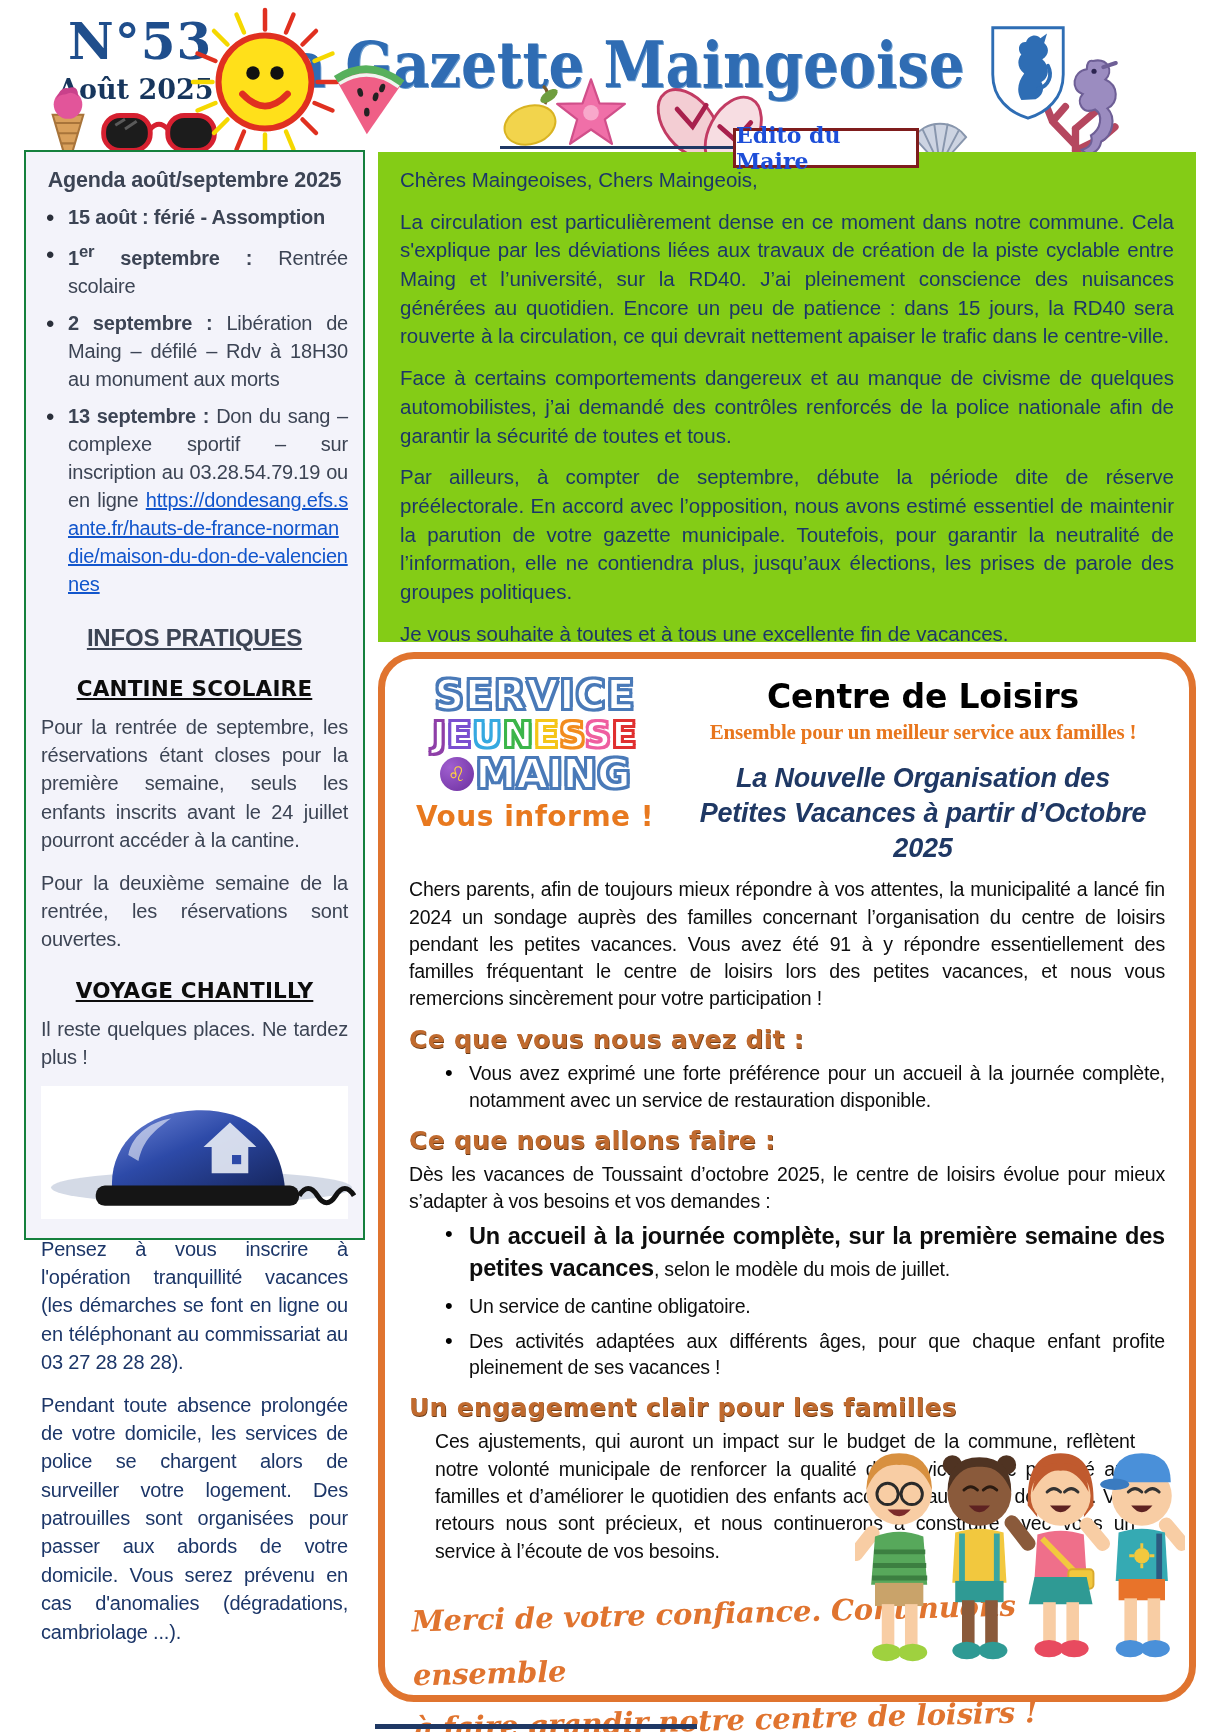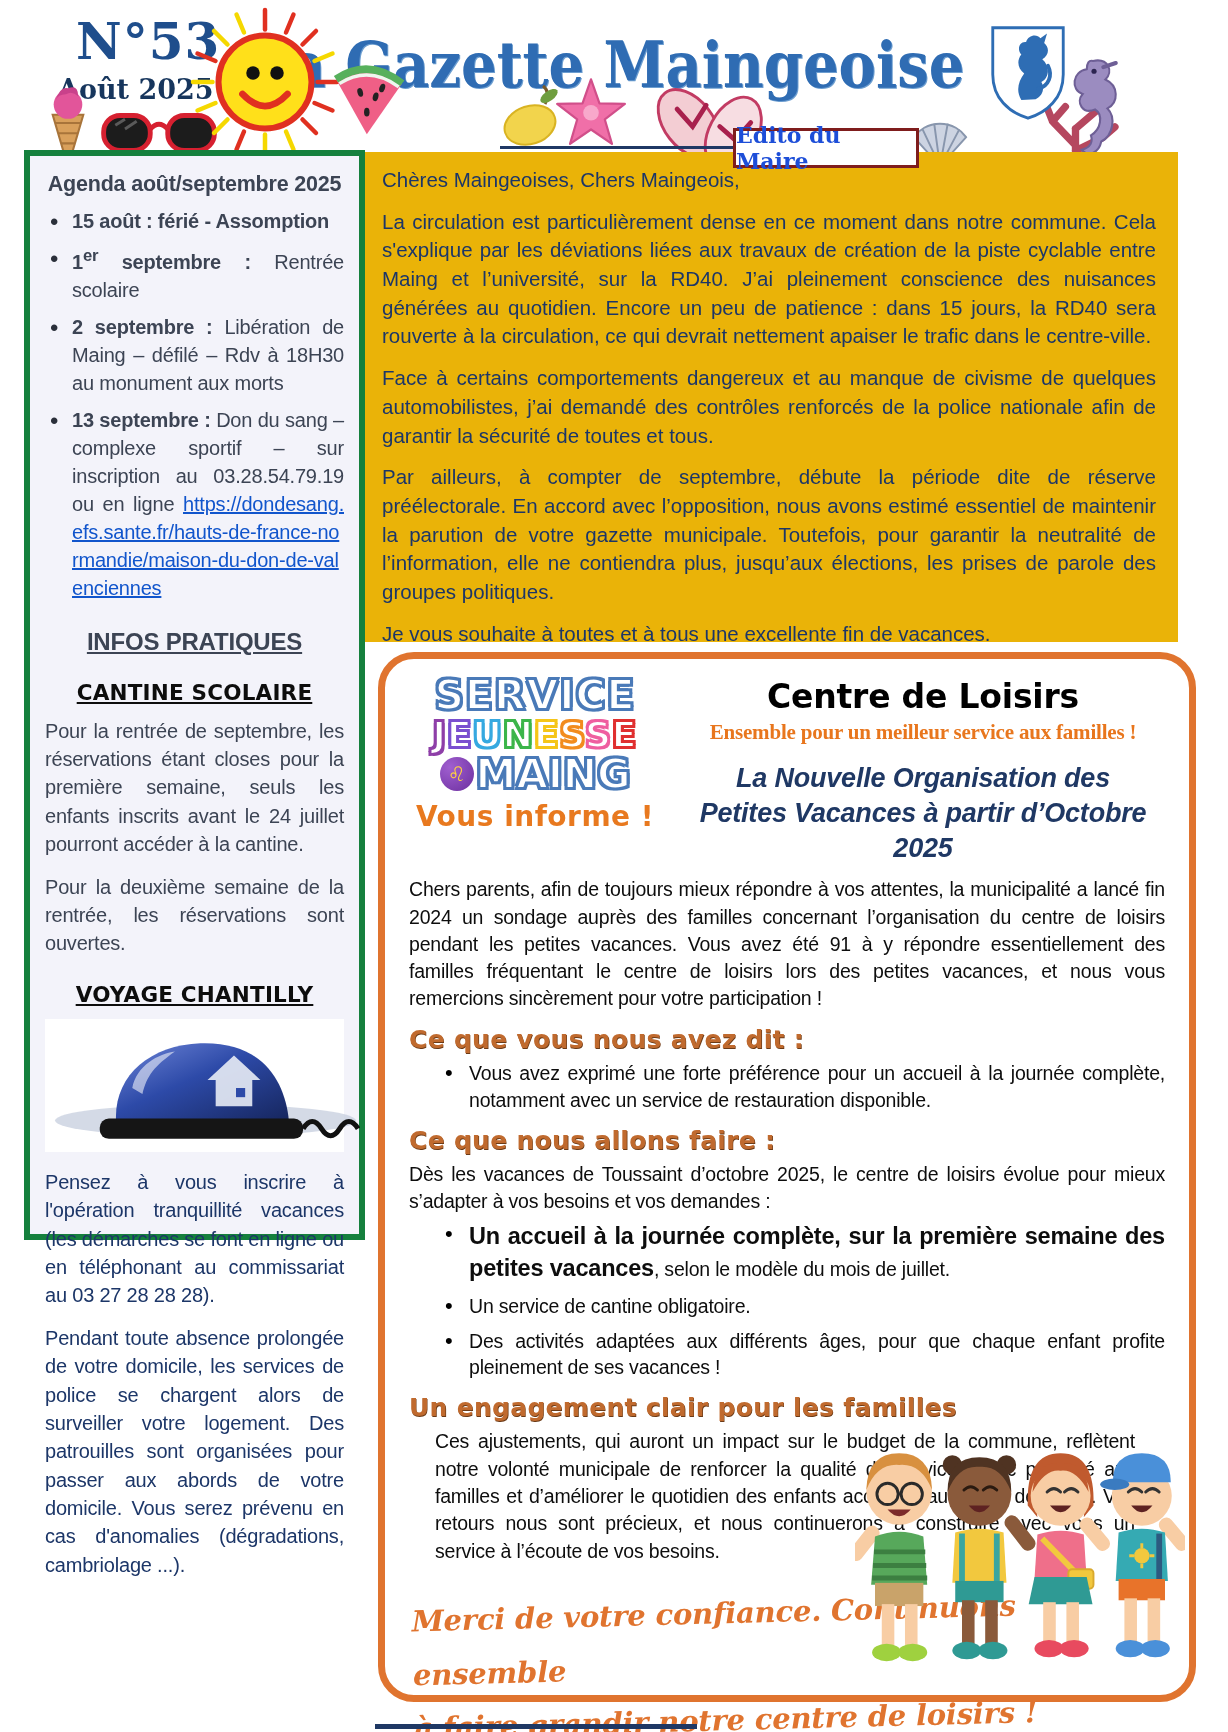--- a/index.html
+++ b/index.html
@@ -1,37 +1,37 @@
 <!DOCTYPE html>
 <html><head>
 <meta charset="utf-8">
 <style>
   html,body{margin:0;padding:0;background:#fff;}
   #page{position:relative;width:1228px;height:1732px;background:#fff;overflow:hidden;
         font-family:"Liberation Sans",sans-serif;color:#1c3668;}
   .abs{position:absolute;}
 
   
-  #issue-number{left:76px;top:12px;font-family:"DejaVu Serif",serif;font-weight:bold;
+  #issue-number{left:68px;top:12px;font-family:"DejaVu Serif",serif;font-weight:bold;
     font-size:50px;color:#1f4e8c;letter-spacing:1px;}
   #issue-date{left:58px;top:74px;font-family:"DejaVu Serif",serif;font-weight:bold;
     font-size:27px;color:#17365d;}
   #gazette-title{left:250px;top:28px;width:720px;font-family:"DejaVu Serif",serif;
     font-weight:bold;font-size:56px;color:#2f6cb3;white-space:nowrap;
     text-shadow:1px 1px 0 #6d9ed0;transform:scaleY(1.12);transform-origin:top left;}
 
   
   #edito-rule{left:500px;top:146px;width:240px;height:3px;background:#1f3864;}
   #edito-label{left:733px;top:128px;width:180px;height:34px;background:#fff;
     border:3px solid #7f1d1d;display:flex;align-items:center;justify-content:center;
     font-family:"DejaVu Serif",serif;font-weight:bold;font-size:22px;color:#1d4ed8;z-index:3;}
 
   
   #left-col{left:24px;top:150px;width:341px;height:1090px;background:#f3f3fa;
-    border:6px solid #15803d;box-sizing:border-box;padding:10px 15px;font-size:20px;
+    border:2px solid #15803d;box-sizing:border-box;padding:10px 15px;font-size:20px;
     color:#3c4454;letter-spacing:-0.2px;}
   #agenda-title{text-align:center;font-weight:bold;font-size:21.5px;color:#3c4454;margin:6px 0 10px;}
   #agenda-list{list-style:none;margin:0;padding:0;}
   #agenda-list li{position:relative;padding-left:27px;margin-bottom:9px;text-align:justify;line-height:1.4;}
   #agenda-list li::before{content:"•";position:absolute;left:5px;top:-2px;font-size:24px;color:#2a2f3a;}
   .evt{font-weight:bold;}
   a.link{color:#1155cc;text-decoration:underline;word-break:break-all;}
   .lc-h1{text-align:center;font-weight:bold;font-size:24px;color:#3c4454;
     text-decoration:underline;margin:26px 0 0;}
   .lc-h2{text-align:center;font-weight:bold;font-size:21.5px;color:#0d0d0d;
@@ -39,21 +39,21 @@
   .lc-p{text-align:justify;line-height:1.42;margin:0 0 14px;}
   .navy-p{color:#1c3668;}
   
   #otv{background:#fff;margin:6px 0 16px;padding:8px 6px 0;}
   #otv-head{display:flex;gap:8px;}
   #otv-logo{width:118px;font-size:11px;text-align:right;color:#8a8a8a;line-height:1.35;padding-top:4px;}
   .hl{background:#e87722;color:#fff;font-weight:bold;padding:0 3px;}
   #otv-title{font-weight:bold;font-size:25px;color:#2d3a8e;line-height:1.12;letter-spacing:-0.5px;}
 
   
-  #edito-box{left:360px;top:152px;width:818px;height:490px;background:#eab308;
+  #edito-box{left:378px;top:152px;width:818px;height:490px;background:#84cc16;
     box-sizing:border-box;padding:14px 22px;font-size:20.5px;color:#1c3668;line-height:1.4;}
   #edito-box p{margin:0 0 13px;text-align:justify;}
   #edito-signoff{text-align:right;margin-right:40px;font-size:20.5px;}
 
   
   #loisirs-box{left:378px;top:652px;width:818px;height:1050px;background:#fff;
     border:7px solid #e0742f;border-radius:36px;box-sizing:border-box;
     padding:16px 24px 8px;color:#0d0d0d;font-size:19.5px;letter-spacing:-0.2px;}
   #loisirs-top{display:flex;gap:20px;}
   #logo{width:252px;text-align:center;font-family:"DejaVu Sans",sans-serif;font-weight:bold;line-height:1.02;}
@@ -205,20 +205,21 @@
         <a class="link" href="#">https://dondesang.efs.sante.fr/hauts-de-france-normandie/maison-du-don-de-valenciennes</a>
       </li>
     </ul>
 
     <div class="lc-h1">INFOS PRATIQUES</div>
     <div class="lc-h2">CANTINE SCOLAIRE</div>
     <p class="lc-p">Pour la rentrée de septembre, les réservations étant closes pour la première semaine, seuls les enfants inscrits avant le 24 juillet pourront accéder à la cantine.</p>
     <p class="lc-p">Pour la deuxième semaine de la rentrée, les réservations sont ouvertes.</p>
 
     <div class="lc-h2">VOYAGE CHANTILLY</div>
+    <p class="lc-p">Il reste quelques places. Ne tardez plus !</p>
 
     <div id="otv">
       <svg width="309" height="120" viewBox="0 0 300 118">
         <defs>
           <linearGradient id="domeG" x1="0" y1="0" x2="1" y2="1">
             <stop offset="0" stop-color="#6f86d8"></stop>
               <stop offset="0.45" stop-color="#2d4aa8"></stop>
               <stop offset="1" stop-color="#16265e"></stop>
           </linearGradient>
         </defs>

